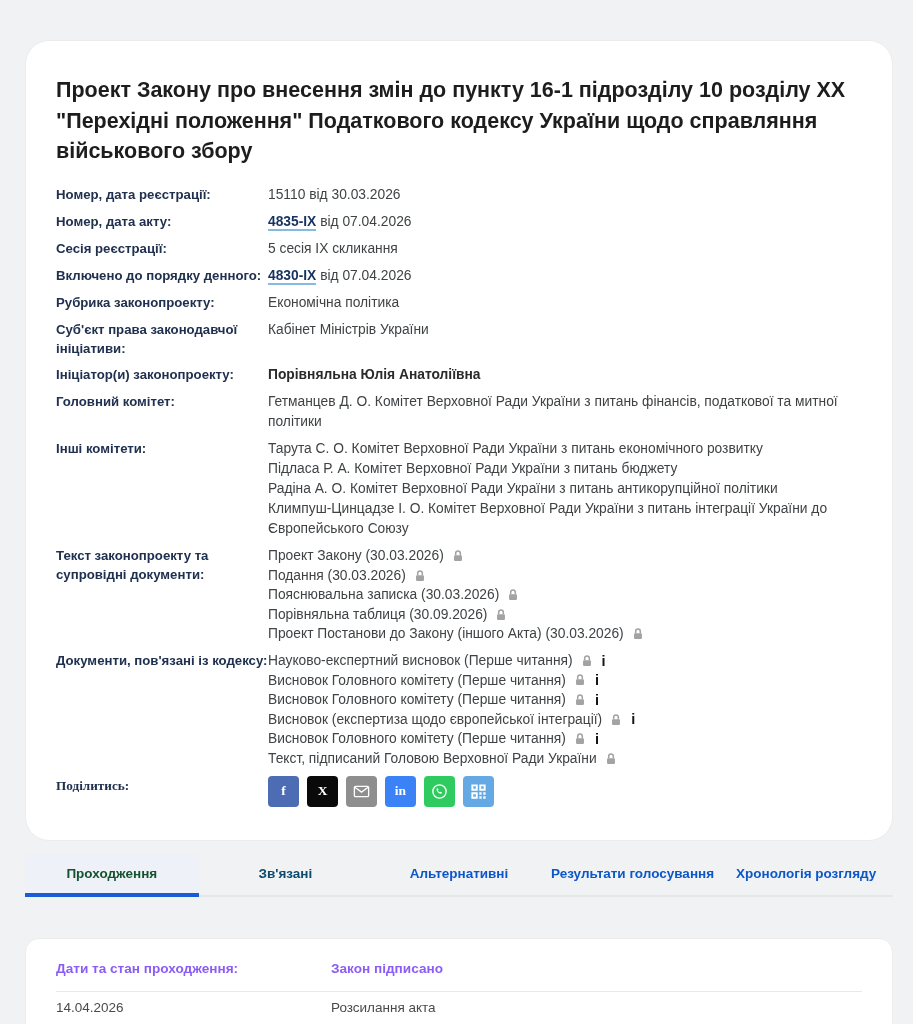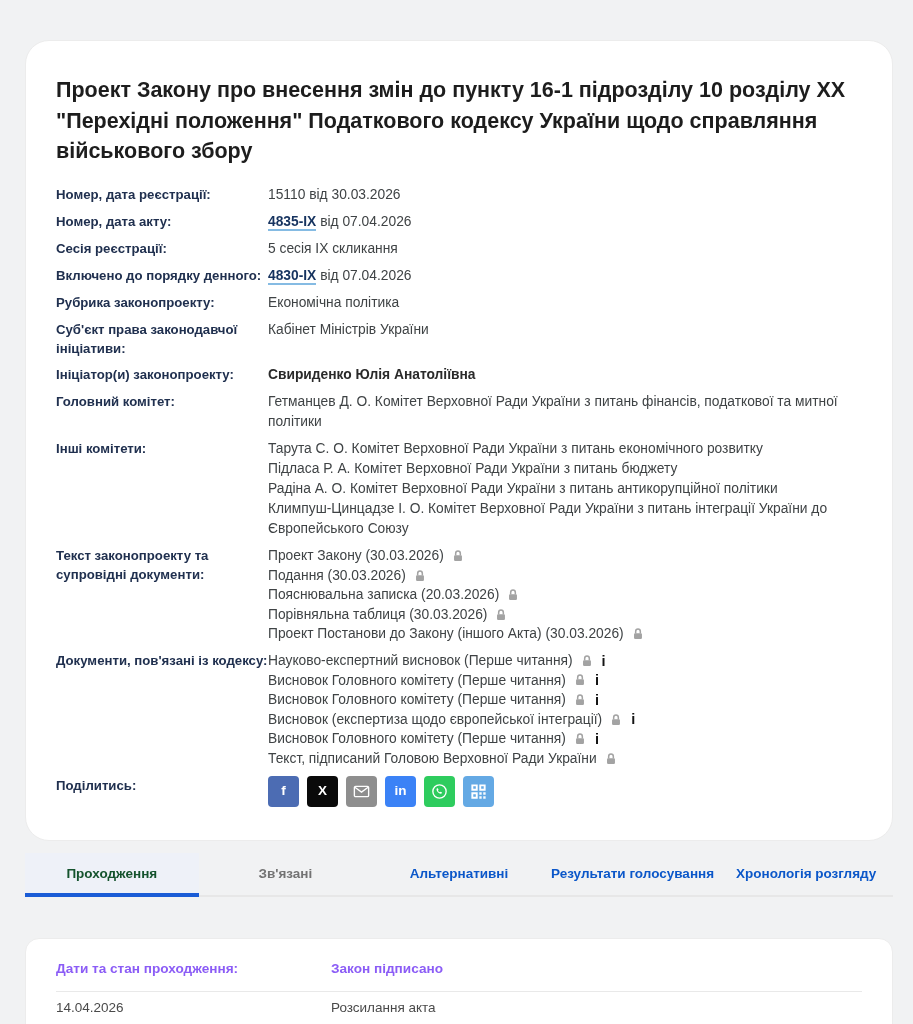--- a/index.html
+++ b/index.html
@@ -32,21 +32,21 @@
     color:#16335f;font-weight:700;text-decoration:none;
     border-bottom:2px solid #85bbe3;cursor:pointer;
   }
   .doc-line{display:flex;align-items:center;gap:7px;line-height:1.42;}
   .doc-line .doc-text{cursor:pointer;}
   .lock-icon{width:14px;height:14px;flex:0 0 auto;display:inline-block;}
   .info-i{
     font-weight:900;font-size:14.5px;color:#141414;line-height:1;
     cursor:pointer;padding:0 1px;
   }
-  .share-row{display:flex;margin-top:4px;}
+  .share-row{display:flex;margin-top:4px;font-family:Liberation Serif, serif;}
   .share-buttons{display:flex;gap:8px;}
   .share-btn{
     width:31px;height:31px;border-radius:4px;display:flex;
     align-items:center;justify-content:center;cursor:pointer;
     color:#fff;font-weight:700;font-size:14px;text-decoration:none;
   }
   .share-btn svg{width:19px;height:19px;}
   .share-btn .glyph{color:#fff;font-size:13.5px;font-weight:700;}
 
   .tabbar{
@@ -55,21 +55,21 @@
   }
   .tab{
     flex:1;text-align:center;font-size:13.5px;font-weight:700;
     padding:13px 4px 14px 4px;cursor:pointer;position:relative;color:#0b57c9;
   }
   .tab.active{background:#eef1f8;color:#14532d;}
   .tab.active::after{
     content:"";position:absolute;left:0;right:0;bottom:-2px;height:4px;
     background:#1a5cd6;
   }
-  .tab.muted{color:#737373;}
+  .tab.muted{color:#0c4a6e;}
 
   .table-card{
     background:#fff;border:1px solid #ececec;border-radius:14px;
     margin:41px 20px 0 25px;
     padding:6px 30px 30px 30px;
     box-sizing:border-box;min-height:260px;
   }
   table.progress{width:100%;border-collapse:collapse;}
   table.progress th{
     text-align:left;font-size:13.6px;font-weight:700;color:#8b5cf6;
@@ -106,21 +106,21 @@
       <div class="info-row">
         <div class="info-label">Рубрика законопроекту:</div>
         <div class="info-value"><span>Економічна політика</span></div>
       </div>
       <div class="info-row">
         <div class="info-label">Суб'єкт права законодавчої ініціативи:</div>
         <div class="info-value"><span>Кабінет Міністрів України</span></div>
       </div>
       <div class="info-row">
         <div class="info-label">Ініціатор(и) законопроекту:</div>
-        <div class="info-value bold"><span>Свириденко Юлія Анатоліївна</span></div>
+        <div class="info-value bold"><span>Порівняльна Юлія Анатоліївна</span></div>
       </div>
       <div class="info-row">
         <div class="info-label">Головний комітет:</div>
         <div class="info-value">
           <div>Гетманцев Д. О. Комітет Верховної Ради України з питань фінансів, податкової та митної політики</div>
         </div>
       </div>
       <div class="info-row">
         <div class="info-label">Інші комітети:</div>
         <div class="info-value">
@@ -141,28 +141,28 @@
   </svg>
           </div>
           <div class="doc-line">
             <span class="doc-text">Подання (30.03.2026)</span>
             <svg class="lock-icon" viewBox="0 0 24 24">
     <path d="M8 11V7.5a4 4 0 0 1 8 0V11" fill="none" stroke="#a3a3a3" stroke-width="2.6"></path>
     <rect x="5.2" y="10.5" width="13.6" height="10" rx="2" fill="#a3a3a3"></rect>
   </svg>
           </div>
           <div class="doc-line">
-            <span class="doc-text">Пояснювальна записка (20.03.2026)</span>
-            <svg class="lock-icon" viewBox="0 0 24 24">
-    <path d="M8 11V7.5a4 4 0 0 1 8 0V11" fill="none" stroke="#a3a3a3" stroke-width="2.6"></path>
-    <rect x="5.2" y="10.5" width="13.6" height="10" rx="2" fill="#a3a3a3"></rect>
-  </svg>
-          </div>
-          <div class="doc-line">
-            <span class="doc-text">Порівняльна таблиця (30.03.2026)</span>
+            <span class="doc-text">Пояснювальна записка (30.03.2026)</span>
+            <svg class="lock-icon" viewBox="0 0 24 24">
+    <path d="M8 11V7.5a4 4 0 0 1 8 0V11" fill="none" stroke="#a3a3a3" stroke-width="2.6"></path>
+    <rect x="5.2" y="10.5" width="13.6" height="10" rx="2" fill="#a3a3a3"></rect>
+  </svg>
+          </div>
+          <div class="doc-line">
+            <span class="doc-text">Порівняльна таблиця (30.09.2026)</span>
             <svg class="lock-icon" viewBox="0 0 24 24">
     <path d="M8 11V7.5a4 4 0 0 1 8 0V11" fill="none" stroke="#a3a3a3" stroke-width="2.6"></path>
     <rect x="5.2" y="10.5" width="13.6" height="10" rx="2" fill="#a3a3a3"></rect>
   </svg>
           </div>
           <div class="doc-line">
             <span class="doc-text">Проект Постанови до Закону (іншого Акта) (30.03.2026)</span>
             <svg class="lock-icon" viewBox="0 0 24 24">
     <path d="M8 11V7.5a4 4 0 0 1 8 0V11" fill="none" stroke="#a3a3a3" stroke-width="2.6"></path>
     <rect x="5.2" y="10.5" width="13.6" height="10" rx="2" fill="#a3a3a3"></rect>

